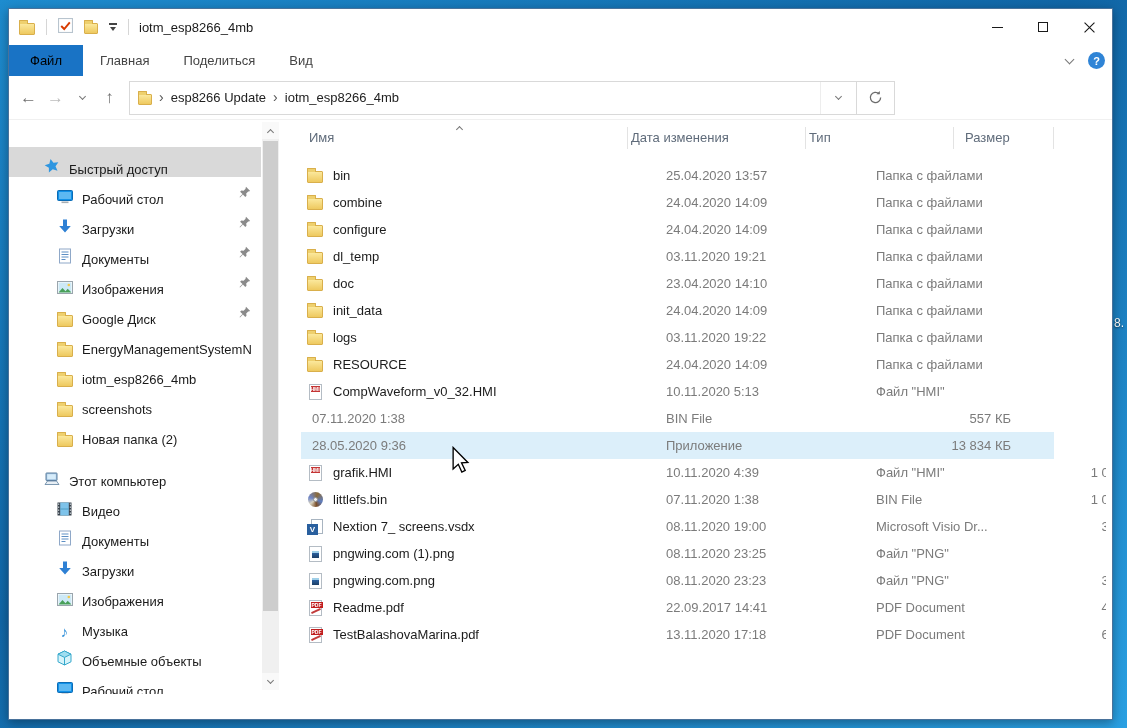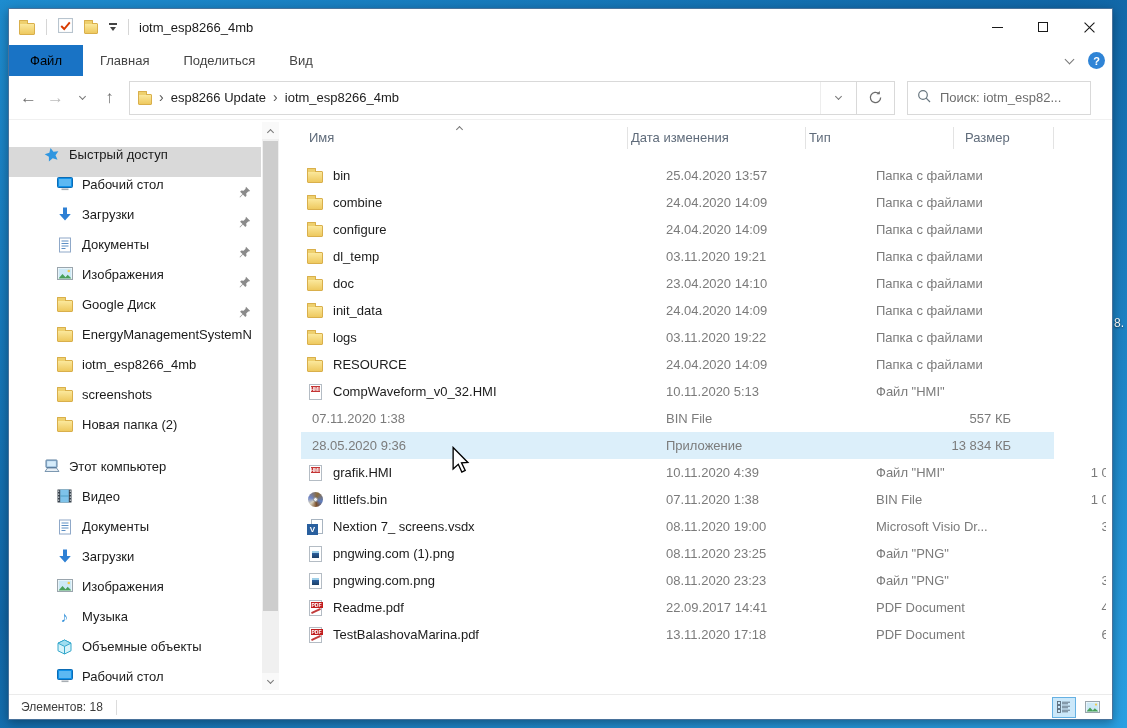--- a/index.html
+++ b/index.html
@@ -50,21 +50,21 @@
                display:flex; align-items:center; padding:0 9px; gap:9px; background:#fff; }
   .searchbox input { border:none; outline:none; flex:1; font-size:13px; min-width:0;
                      font-family:inherit; color:#333; }
   .searchbox input::placeholder { color:#6d6d6d; opacity:1; }
 
   
   .main { position:absolute; top:111px; left:0; right:0; bottom:25px; overflow:hidden; }
 
   .sidebar { position:absolute; left:0; top:0; bottom:0; width:252px; padding-top:27px;
              font-size:13px; color:#1a1a1a; overflow:hidden; }
-  .side-item { height:30px; display:flex; align-items:flex-start; position:relative; white-space:nowrap; }
+  .side-item { height:30px; display:flex; align-items:flex-end; position:relative; white-space:nowrap; }
   .side-item.root { padding-left:33px; }
   .side-item.child { padding-left:46px; }
   .side-item.selected { background:#d9d9d9; }
   .side-icon { width:19px; margin-right:8px; display:flex; justify-content:center; align-items:center; flex:0 0 19px; }
   .side-label { overflow:hidden; }
   .pin { position:absolute; right:10px; top:9px; }
   .side-gap { height:12px; }
 
   .sidebar-scroll { position:absolute; left:253px; top:2px; bottom:4px; width:17px; background:#f0f0f0; }
   .sb-btn { position:absolute; left:0; width:17px; height:17px; background:#f9f9f9;
@@ -198,27 +198,20 @@
               <span class="chev down sm"></span>
             </span>
         </div>
         <span class="refreshbtn">
             <svg width="15" height="15" viewBox="0 0 16 16">
               <path d="M13.5 8a5.5 5.5 0 11-1.7-4" fill="none" stroke="#6b6b6b" stroke-width="1.4"></path>
               <path d="M12.6 1v3.6H9z" fill="#6b6b6b"></path>
             </svg>
           </span>
       </div>
-      <div class="searchbox">
-        <span><svg width="14" height="14" viewBox="0 0 14 14">
-              <circle cx="6" cy="6" r="4.3" fill="none" stroke="#68767f" stroke-width="1.2"></circle>
-              <path d="M9.2 9.2L13 13" stroke="#68767f" stroke-width="1.2"></path>
-            </svg></span>
-        <input type="text" placeholder="Поиск: iotm_esp82..." style="">
-      </div>
     </div>
 
     <div class="main">
       <div class="sidebar" id="sidebar">
           <div class="side-item root selected">
     <span class="side-icon">
               <span><svg width="16" height="16" viewBox="0 0 16 16">
                   <path d="M8 0.8l2.1 4.4 4.9.5-3.6 3.3 1 4.8L8 11.4l-4.4 2.4 1-4.8L1 5.7l4.9-.5z" fill="#2f96e0" transform="rotate(-12 8 8)"></path>
                 </svg></span>
             </span>
@@ -609,42 +602,18 @@
                 <span class="fname">TestBalashovaMarina.pdf</span>
               </span>
     <span class="fr-date">13.11.2020 17:18</span>
     <span class="fr-type">PDF Document</span>
     <span class="fr-size">605 КБ</span>
   </div>
           </div>
       </div>
     </div>
 
-    <div class="statusbar">
-      <span>Элементов: 18</span>
-      <span class="status-sep"></span>
-      <span class="viewbtns">
-        <span class="viewbtn active">
-            <svg width="14" height="12" viewBox="0 0 14 12">
-              <g fill="none" stroke="#5a6b7a" stroke-width="0.9">
-                <rect x="0.5" y="0.5" width="3" height="3"></rect>
-                <rect x="0.5" y="4.5" width="3" height="3"></rect>
-                <rect x="0.5" y="8.5" width="3" height="3"></rect>
-                <path d="M5 1.2h8M5 2.8h6M5 5.2h8M5 6.8h6M5 9.2h8M5 10.8h6"></path>
-              </g>
-            </svg>
-          </span>
-        <span class="viewbtn">
-            <svg width="15" height="12" viewBox="0 0 15 12">
-              <rect x="0.5" y="0.5" width="14" height="11" fill="#fff" stroke="#9aa5ad"></rect>
-              <rect x="1.5" y="1.5" width="12" height="9" fill="#cde9f6"></rect>
-              <path d="M1.5 10.5l3.5-4 2.8 3 2-2.2 3.7 3.2z" fill="#49a05a"></path>
-              <circle cx="11" cy="3.6" r="1.1" fill="#f2c94c"></circle>
-            </svg>
-          </span>
-      </span>
-    </div>
   </div>
 
   <span class="cursor"><svg width="19" height="28" viewBox="0 0 12 19">
         <path d="M1 1l10 10.2-4.3.2 2.5 5.2-2.3 1.1-2.4-5.3L1 15.6z" fill="#fff" stroke="#000" stroke-width="0.9"></path>
       </svg></span>
 </div>
 
 </body></html>

